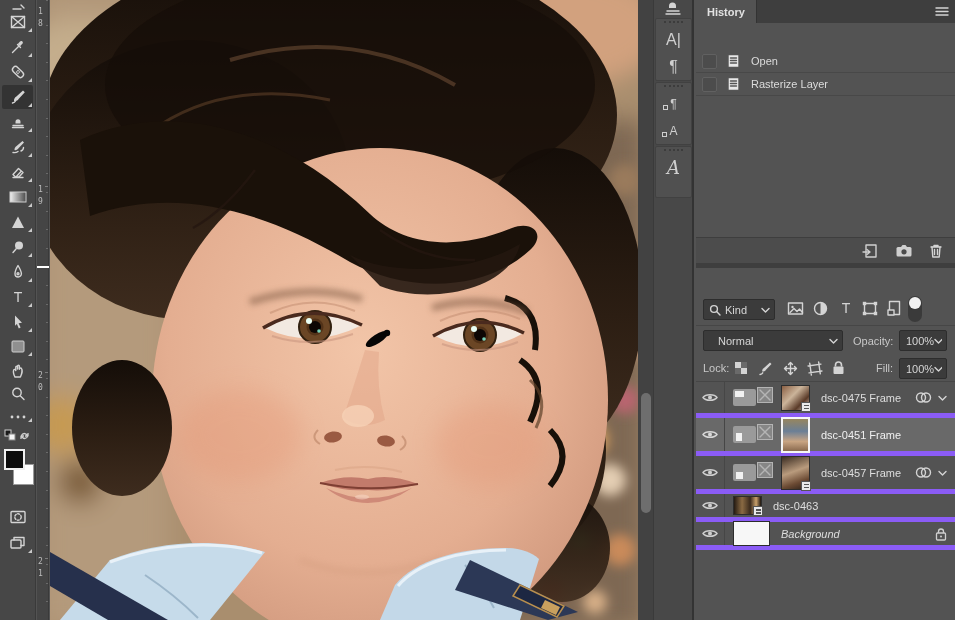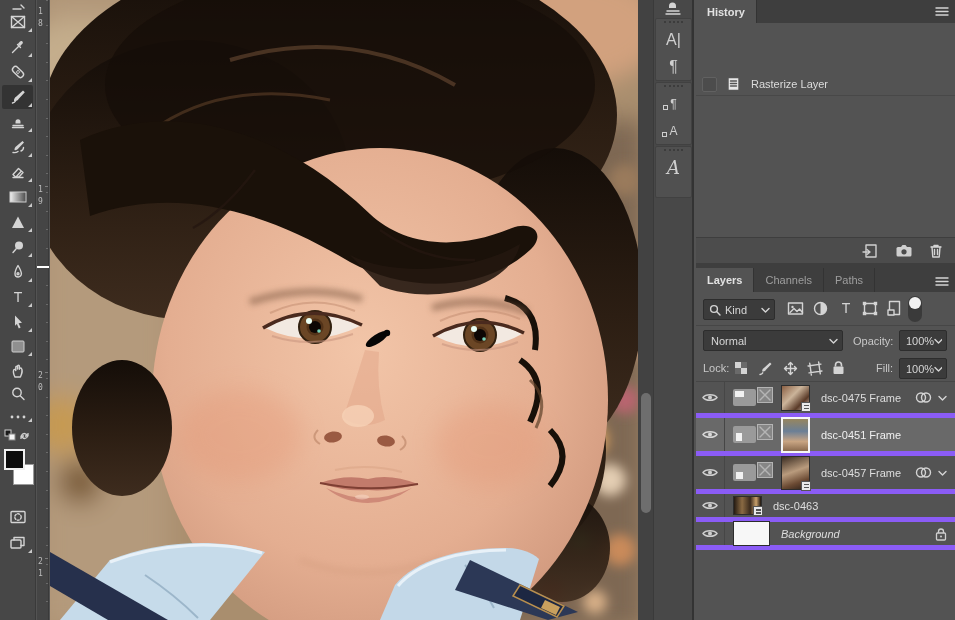--- a/index.html
+++ b/index.html
@@ -420,20 +420,28 @@
     <div class="tabbar" style="top:0">
       <div class="tab active">
           <b>History</b>
         </div>
       <div class="burger">
           <svg class="i" width="14" height="11">
             <path d="M1 2 h12 M1 5.5 h12 M1 9 h12"></path>
           </svg>
         </div>
     </div>
+    <div class="hrow" style="top:50px;height:23px">
+      <div class="chk"></div>
+      <svg class="i" width="15" height="16" style="margin-left:9px">
+          <rect x="2" y="1.5" width="11" height="13" fill="#e8e8e8" stroke="#555"></rect>
+          <path d="M4.5 5 h6 M4.5 7.5 h6 M4.5 10 h6" stroke="#555"></path>
+        </svg>
+      <span class="hlabel">Open</span>
+    </div>
     <div class="hrow" style="top:73px;height:23px">
       <div class="chk"></div>
       <svg class="i" width="15" height="16" style="margin-left:9px">
           <rect x="2" y="1.5" width="11" height="13" fill="#e8e8e8" stroke="#555"></rect>
           <path d="M4.5 5 h6 M4.5 7.5 h6 M4.5 10 h6" stroke="#555"></path>
         </svg>
       <span class="hlabel">Rasterize Layer</span>
     </div>
     <div id="histbar">
       <svg class="i" width="17" height="16">
@@ -446,36 +454,20 @@
           <circle cx="9" cy="8.8" r="2.6" fill="#4c4c4c" stroke="none"></circle>
         </svg>
       <svg class="i" width="14" height="16">
           <path d="M2 4 h10 M5 4 V2.5 h4 V4"></path>
           <path d="M3 4 l.8 10 h6.4 L11 4"></path>
           <path d="M5.5 6.5 v5 M8.5 6.5 v5"></path>
         </svg>
     </div>
 
     <div class="abs" style="left:0;top:263px;width:259px;height:5px;background:#3e3e3e"></div>
-    <div class="tabbar" style="top:268px;height:24px">
-      <div class="tab active">
-          <b>Layers</b>
-        </div>
-      <div class="tab">
-          <span>Channels</span>
-        </div>
-      <div class="tab">
-          <span>Paths</span>
-        </div>
-      <div class="burger" style="top:8px">
-          <svg class="i" width="14" height="11">
-            <path d="M1 2 h12 M1 5.5 h12 M1 9 h12"></path>
-          </svg>
-        </div>
-    </div>
 
     <div class="abs" style="left:0;top:292px;width:259px;height:34px;border-bottom:1px solid #464646">
       <div class="field abs" style="left:7px;top:7px;width:72px;height:21px;padding-left:5px">
         <svg class="i" width="12" height="12">
             <circle cx="5" cy="5" r="3.4"></circle>
             <path d="M7.6 7.6 L11 11"></path>
           </svg>
         <span style="margin-left:4px">Kind</span>
         <svg class="i chev" width="9" height="6">
             <path d="M1 1.5 L4.5 5 L8 1.5"></path>
@@ -513,21 +505,21 @@
             <rect x="2.5" y="1.5" width="10" height="13"></rect>
             <rect x="1" y="10" width="6" height="5" fill="#4c4c4c" stroke="#d4d4d4"></rect>
           </svg>
         </div>
       <div class="abs" style="left:212px;top:4px;width:14px;height:26px;background:#3a3a3a;border-radius:7px">
         <div style="position:absolute;left:1px;top:1px;width:12px;height:12px;border-radius:50%;background:#f2f2f2"></div>
       </div>
     </div>
 
     <div class="abs" style="left:0;top:326px;width:259px;height:30px">
-      <div class="field abs" style="left:7px;top:4px;width:140px;height:21px;padding-left:7px">
+      <div class="field abs" style="left:7px;top:4px;width:140px;height:21px;padding-left:14px">
         <span>Normal</span>
         <svg class="i chev" width="9" height="6">
             <path d="M1 1.5 L4.5 5 L8 1.5"></path>
           </svg>
       </div>
       <span class="flabel abs" style="left:157px;top:9px">Opacity:</span>
       <div class="field abs" style="left:203px;top:4px;width:48px;height:21px;padding-left:6px">
         <span>100%</span>
         <svg class="i chev" width="9" height="6">
             <path d="M1 1.5 L4.5 5 L8 1.5"></path>

